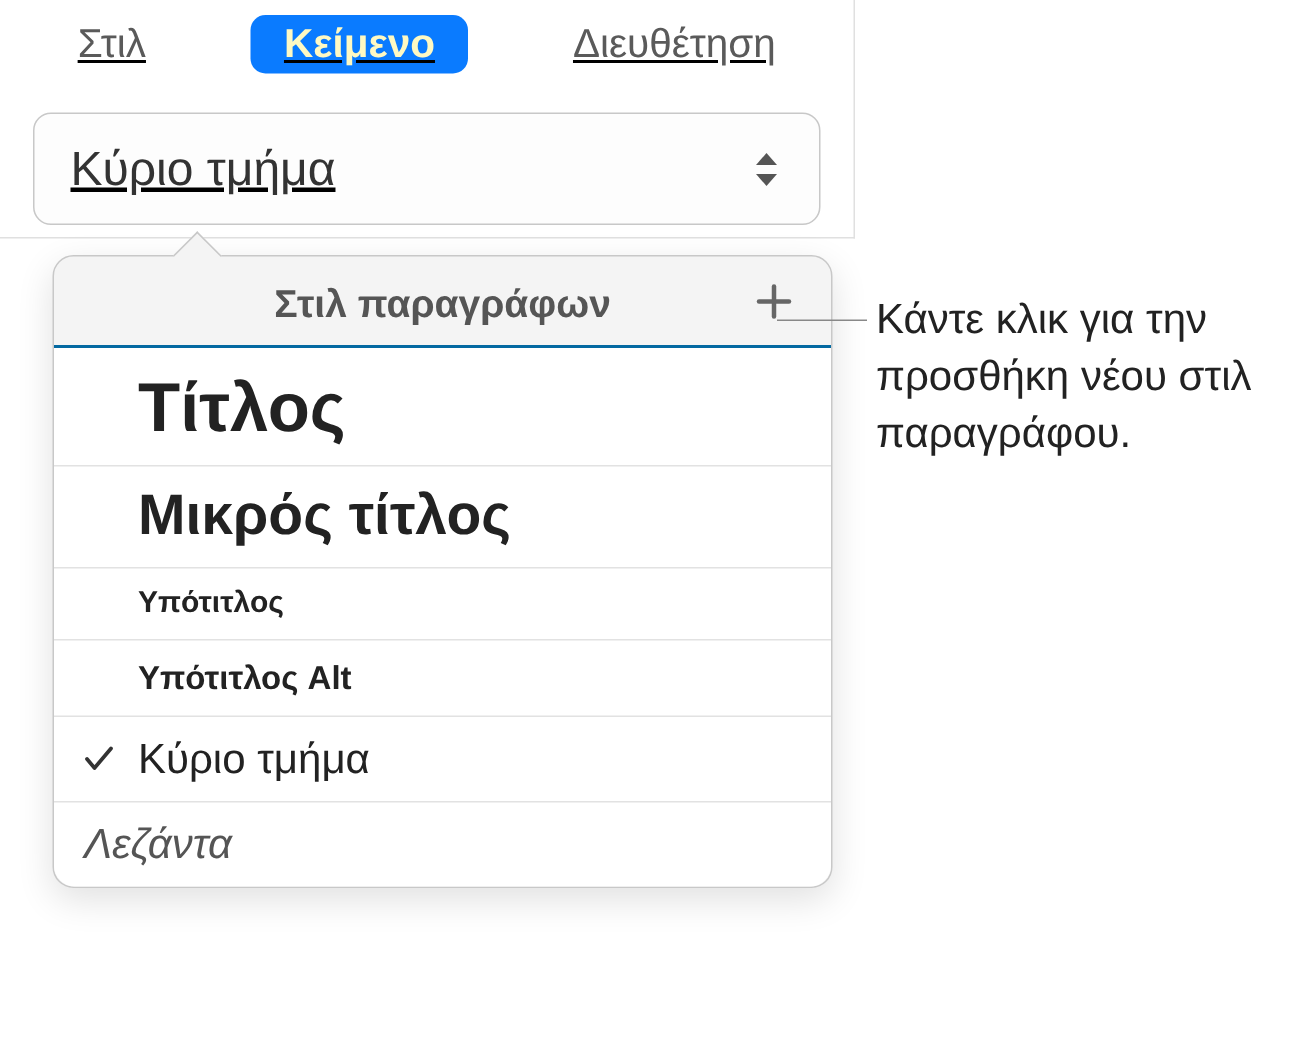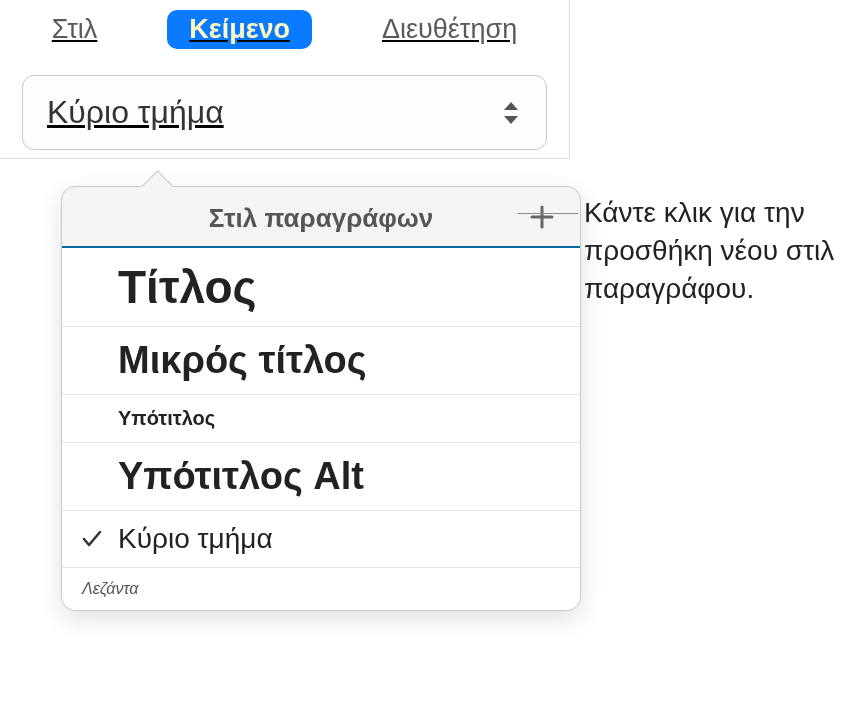--- a/index.html
+++ b/index.html
@@ -72,27 +72,26 @@
       top: 4px;
       border-bottom: 8px solid #555;
     }
     .chevrons-icon::after {
       bottom: 4px;
       border-top: 8px solid #555;
     }
     .popover {
       position: absolute;
       left: 35px;
-      top: 186px;
+      top: 170px;
       width: 520px;
       background: #f4f4f4;
       border: 1px solid #c8c8c8;
       border-radius: 14px;
       box-shadow: 0 8px 24px rgba(0,0,0,0.12);
-      margin-left: 26px;
     }
     .popover::before {
       content: "";
       position: absolute;
       top: -12px;
       left: 84px;
       width: 22px;
       height: 22px;
       background: #f4f4f4;
       border-left: 1px solid #c8c8c8;
@@ -133,23 +132,23 @@
       padding: 12px 26px 12px 56px;
       border-top: 1px solid #e2e2e2;
       color: #222;
       position: relative;
       cursor: pointer;
     }
     .style-item:first-child { border-top: 2px solid #0369a1; }
     .si-title { font-size: 46px; font-weight: 700; }
     .si-subtitle { font-size: 38px; font-weight: 700; }
     .si-heading { font-size: 20px; font-weight: 700; }
-    .si-heading-alt { font-size: 38px; font-weight: 700; }
+    .si-heading-alt { font-size: 22px; font-weight: 700; }
     .si-body { font-size: 28px; font-weight: 400; }
-    .si-caption { font-size: 16px; font-style: italic; color: #555; font-weight: 400; padding-left: 20px; }
+    .si-caption { font-size: 28px; font-style: italic; color: #555; font-weight: 400; padding-left: 20px; }
     .check-icon {
       position: absolute;
       left: 18px;
       top: 50%;
       transform: translateY(-50%);
       width: 24px;
       height: 24px;
     }
     .callout {
       position: absolute;

